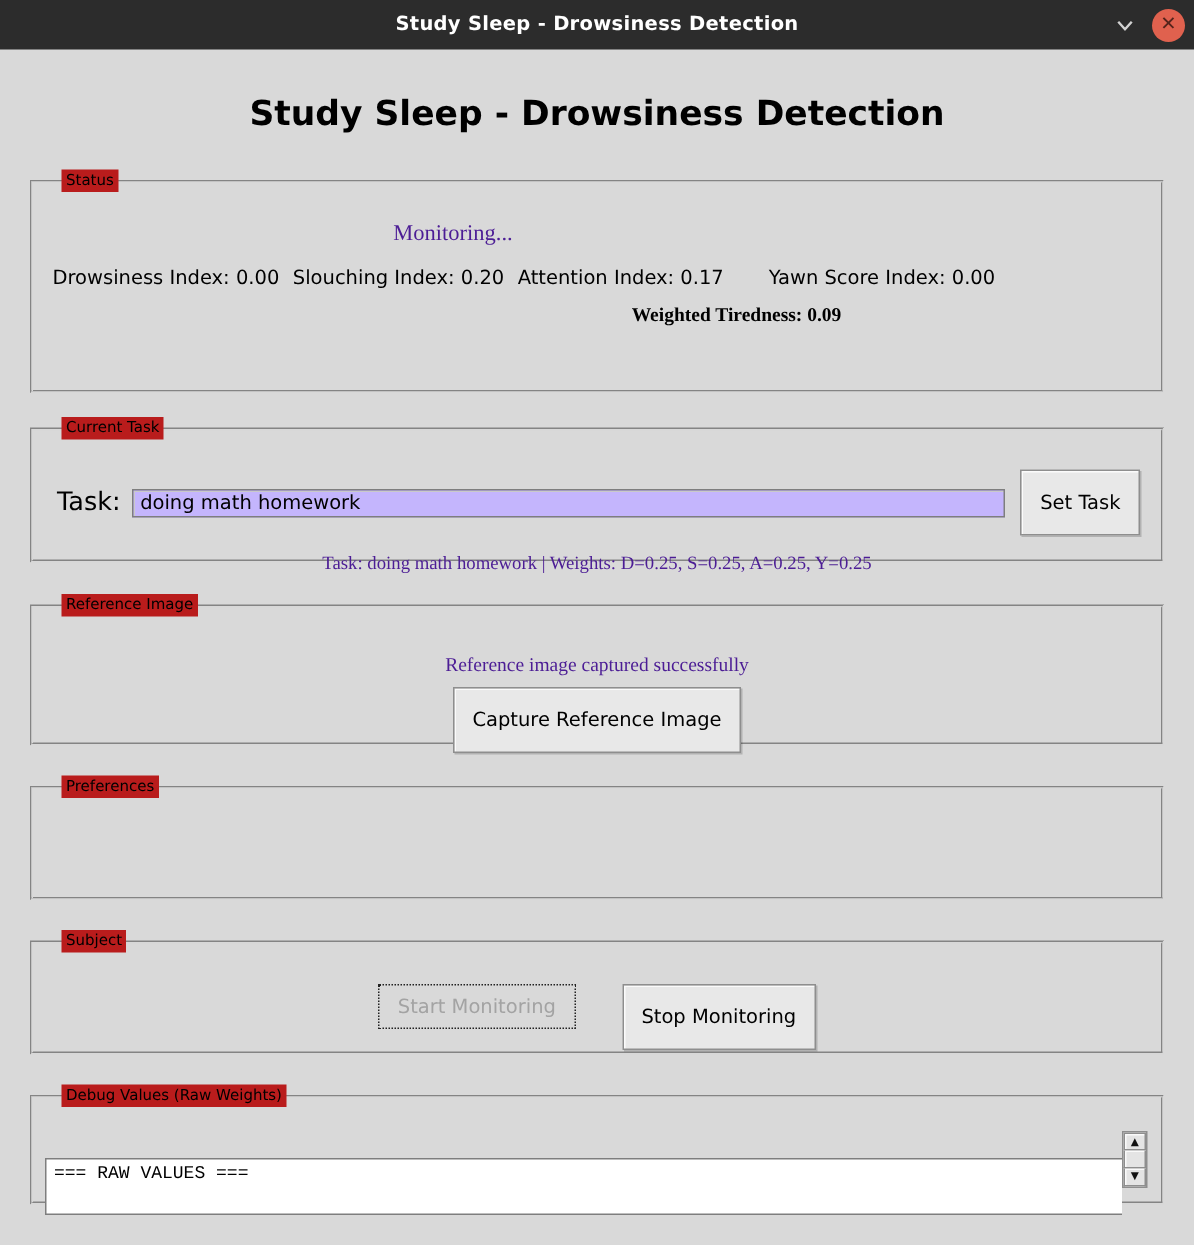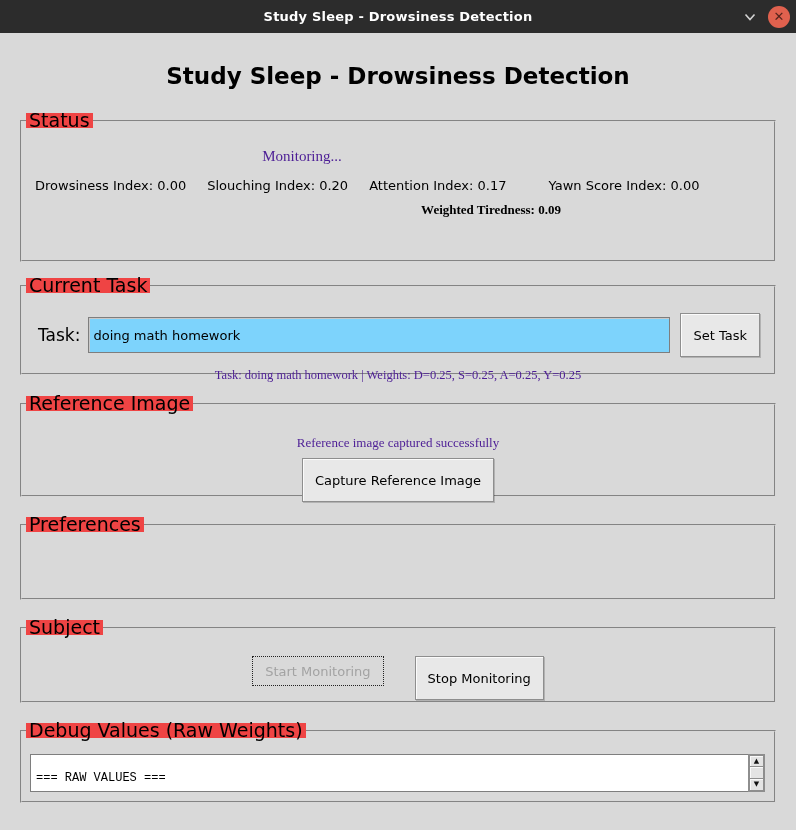--- a/index.html
+++ b/index.html
@@ -59,43 +59,42 @@
   }
 
   .group {
     position: relative;
     border: 2px groove #d8d8d8;
     width: 756px;
   }
   .group-label {
     position: absolute;
     top: -9px;
-    left: 4px;
-    background: #ef4444;
+    left: 19px;
+    background: #b91c1c;
     padding: 0 3px;
-    font-size: 19px;
+    font-size: 10px;
     line-height: 15px;
   }
 
   .green { color: #4c1d95; font-family: Liberation Serif, serif; }
 
   
   .g-status { margin-top: 26px; height: 142px; }
   .status-state {
     margin-top: 26px;
     width: 560px;
     text-align: center;
     font-size: 15px;
   }
   .status-indices {
     display: flex;
     margin-top: 13px;
     padding-left: 13px;
     font-size: 13px;
-    gap: 12px;
   }
   .status-indices .idx { margin-right: 9px; white-space: nowrap; }
   .status-indices .idx.last { margin-left: 21px; }
   .status-weighted {
     margin-top: 9px;
     margin-left: 186px;
     text-align: center;
     font-weight: bold;
     font-size: 13px;
     font-family: Liberation Serif, serif;
@@ -105,22 +104,22 @@
   .g-task { margin-top: 23px; height: 90px; }
   .task-row {
     display: flex;
     align-items: center;
     margin-top: 26px;
     padding: 0 14px 0 16px;
   }
   .task-label { font-size: 17px; margin-right: 8px; }
   .entry {
     flex: 1;
-    height: 36px;
-    background: #7dd3fc;
+    height: 19px;
+    background: #c4b5fd;
     border: 1px solid #7e7e7e;
     box-shadow: inset 1px 1px 0 #c9c9c9;
     font-family: "DejaVu Sans", "Liberation Sans", sans-serif;
     font-size: 13px;
     padding: 1px 4px;
     outline: none;
   }
   .btn {
     background: #e8e8e8;
     border: 1px solid #8e8e8e;
@@ -164,23 +163,24 @@
   .g-debug { margin-top: 27px; height: 73px; }
   .debug-row { display: flex; margin-top: 22px; padding: 0 9px 0 8px; }
   .debug-text {
     flex: 1;
     height: 38px;
     background: #ffffff;
     border: 1px solid #7e7e7e;
     border-right: none;
     font-family: "Liberation Mono", "DejaVu Sans Mono", monospace;
     font-size: 12px;
-    padding: 16px 5px;
+    padding: 2px 5px;
     white-space: pre;
     overflow: hidden;
+    margin-top: 18px;
   }
   .scrollbar {
     width: 17px;
     height: 38px;
     background: #d9d9d9;
     border: 1px solid #8e8e8e;
     display: flex;
     flex-direction: column;
   }
   .sb-btn {

